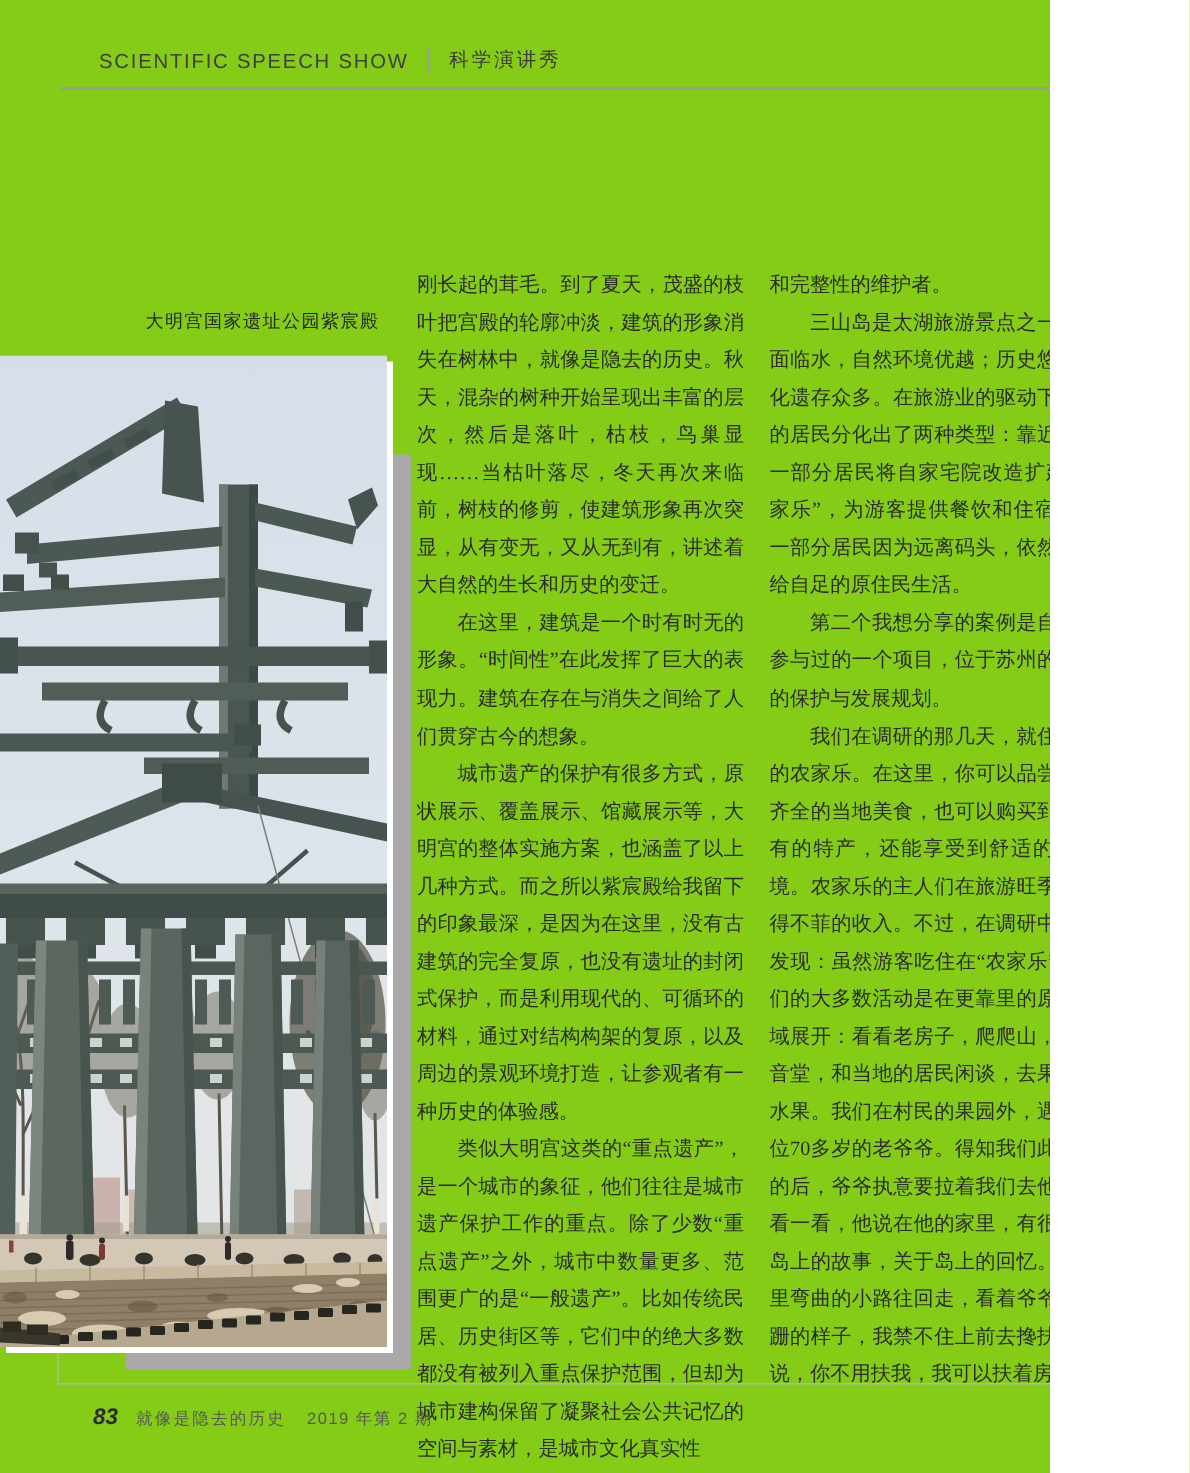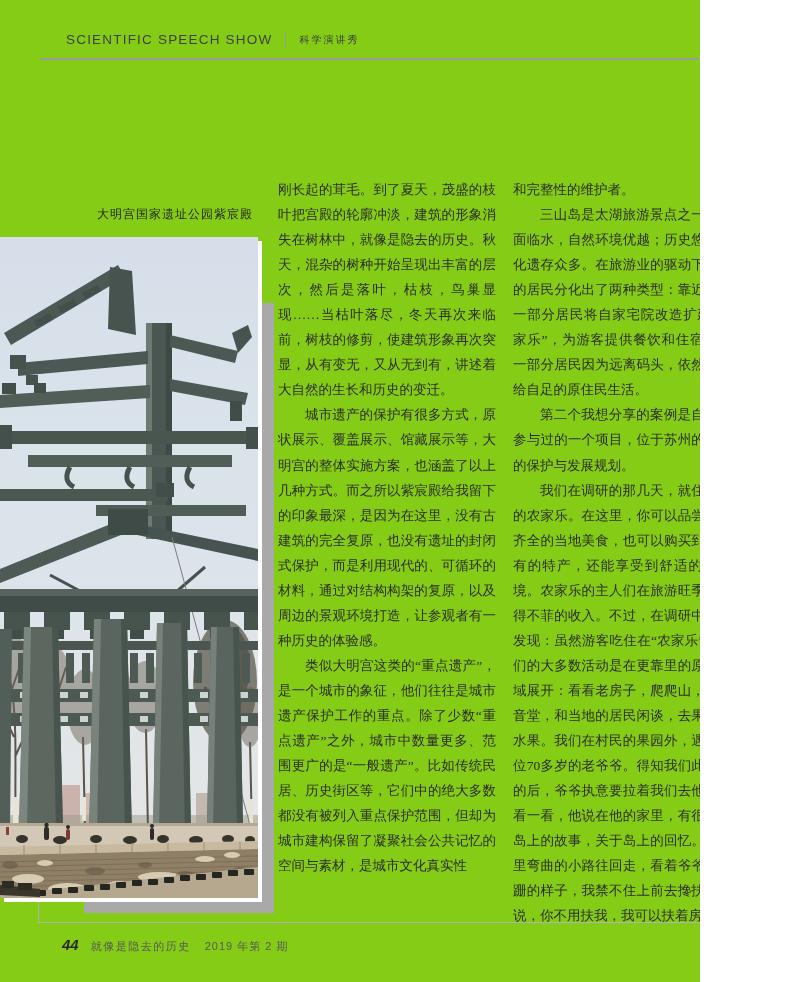--- a/index.html
+++ b/index.html
@@ -4,21 +4,21 @@
 <style>
   html,body{margin:0;padding:0;background:#ffffff;}
   .page{position:relative;width:700px;height:982px;background:#84cc16;overflow:hidden;
         font-family:"Liberation Serif","DejaVu Serif",serif;color:var(--body-text,#2c2c2c);}
 
   
   .header{position:absolute;left:66px;top:31px;display:flex;align-items:center;gap:13px;
           font-family:"Liberation Sans","DejaVu Sans",sans-serif;}
   .h-en{font-size:13.5px;letter-spacing:1.2px;color:#3f3f3f;}
   .h-div{width:1px;height:17px;background:#9a9a9a;}
-  .h-zh{font-size:10px;letter-spacing:2px;color:#3a3a3a;}
+  .h-zh{font-size:13px;letter-spacing:2px;color:#3a3a3a;}
   .header-rule{position:absolute;left:40px;top:58px;width:712px;height:2px;background:var(--rule,#9b9b9b);}
 
   
   .caption{position:absolute;left:0;top:206px;width:253px;text-align:right;font-size:12px;
            color:#262626;letter-spacing:1px;font-family:Liberation Sans, sans-serif;}
 
   
   .shadow-rect{position:absolute;left:84px;top:303px;width:190px;height:610px;background:var(--shadow,#a9a9a9);z-index:1;}
   .thin-rule-h{position:absolute;left:38px;top:922px;width:710px;height:1px;background:#b3b3b3;z-index:0;}
   .thin-rule-v{position:absolute;left:38px;top:897px;width:1px;height:26px;background:#b3b3b3;z-index:0;}
@@ -283,29 +283,30 @@
         </g>
         <polygon points="0,648 40,652 40,660 0,658" fill="#3a362c"></polygon>
         <rect x="2" y="644" width="12" height="7" fill="#2e2b23"></rect>
         <rect x="18" y="646" width="14" height="7" fill="#2e2b23"></rect>
       </g>
     </svg>
   </figure>
 
   <section class="col col-left">
       <p class="no-indent">刚长起的茸毛。到了夏天，茂盛的枝叶把宫殿的轮廓冲淡，建筑的形象消失在树林中，就像是隐去的历史。秋天，混杂的树种开始呈现出丰富的层次，然后是落叶，枯枝，鸟巢显现……当枯叶落尽，冬天再次来临前，树枝的修剪，使建筑形象再次突显，从有变无，又从无到有，讲述着大自然的生长和历史的变迁。</p>
+      <p>在这里，建筑是一个时有时无的形象。“时间性”在此发挥了巨大的表现力。建筑在存在与消失之间给了人们贯穿古今的想象。</p>
       <p>城市遗产的保护有很多方式，原状展示、覆盖展示、馆藏展示等，大明宫的整体实施方案，也涵盖了以上几种方式。而之所以紫宸殿给我留下的印象最深，是因为在这里，没有古建筑的完全复原，也没有遗址的封闭式保护，而是利用现代的、可循环的材料，通过对结构构架的复原，以及周边的景观环境打造，让参观者有一种历史的体验感。</p>
       <p>类似大明宫这类的“重点遗产”，是一个城市的象征，他们往往是城市遗产保护工作的重点。除了少数“重点遗产”之外，城市中数量更多、范围更广的是“一般遗产”。比如传统民居、历史街区等，它们中的绝大多数都没有被列入重点保护范围，但却为城市建构保留了凝聚社会公共记忆的空间与素材，是城市文化真实性</p>
     </section>
   <section class="col col-right">
       <p class="no-indent">和完整性的维护者。</p>
       <p>三山岛是太湖旅游景点之一，其四面临水，自然环境优越；历史悠久，文化遗存众多。在旅游业的驱动下，岛上的居民分化出了两种类型：靠近码头的一部分居民将自家宅院改造扩建为“农家乐”，为游客提供餐饮和住宿。还有一部分居民因为远离码头，依然过着自给自足的原住民生活。</p>
       <p>第二个我想分享的案例是自己亲身参与过的一个项目，位于苏州的三山岛的保护与发展规划。</p>
       <p>我们在调研的那几天，就住在当地的农家乐。在这里，你可以品尝到种类齐全的当地美食，也可以购买到岛上独有的特产，还能享受到舒适的住宿环境。农家乐的主人们在旅游旺季也能获得不菲的收入。不过，在调研中我们也发现：虽然游客吃住在“农家乐”，但他们的大多数活动是在更靠里的原住民区域展开：看看老房子，爬爬山，拜拜观音堂，和当地的居民闲谈，去果园里摘水果。我们在村民的果园外，遇到了一位70多岁的老爷爷。得知我们此行的目的后，爷爷执意要拉着我们去他的家里看一看，他说在他的家里，有很多关于岛上的故事，关于岛上的回忆。沿着村里弯曲的小路往回走，看着爷爷步履蹒跚的样子，我禁不住上前去搀扶。他却说，你不用扶我，我可以扶着房</p>
     </section>
 
   <footer class="footer">
-    <span class="pg-num">44</span>
+    <span class="pg-num">83</span>
     <span class="journal">就像是隐去的历史</span>
     <span class="issue">2019 年第 2 期</span>
   </footer>
 
 </div>
 
 </body></html>

